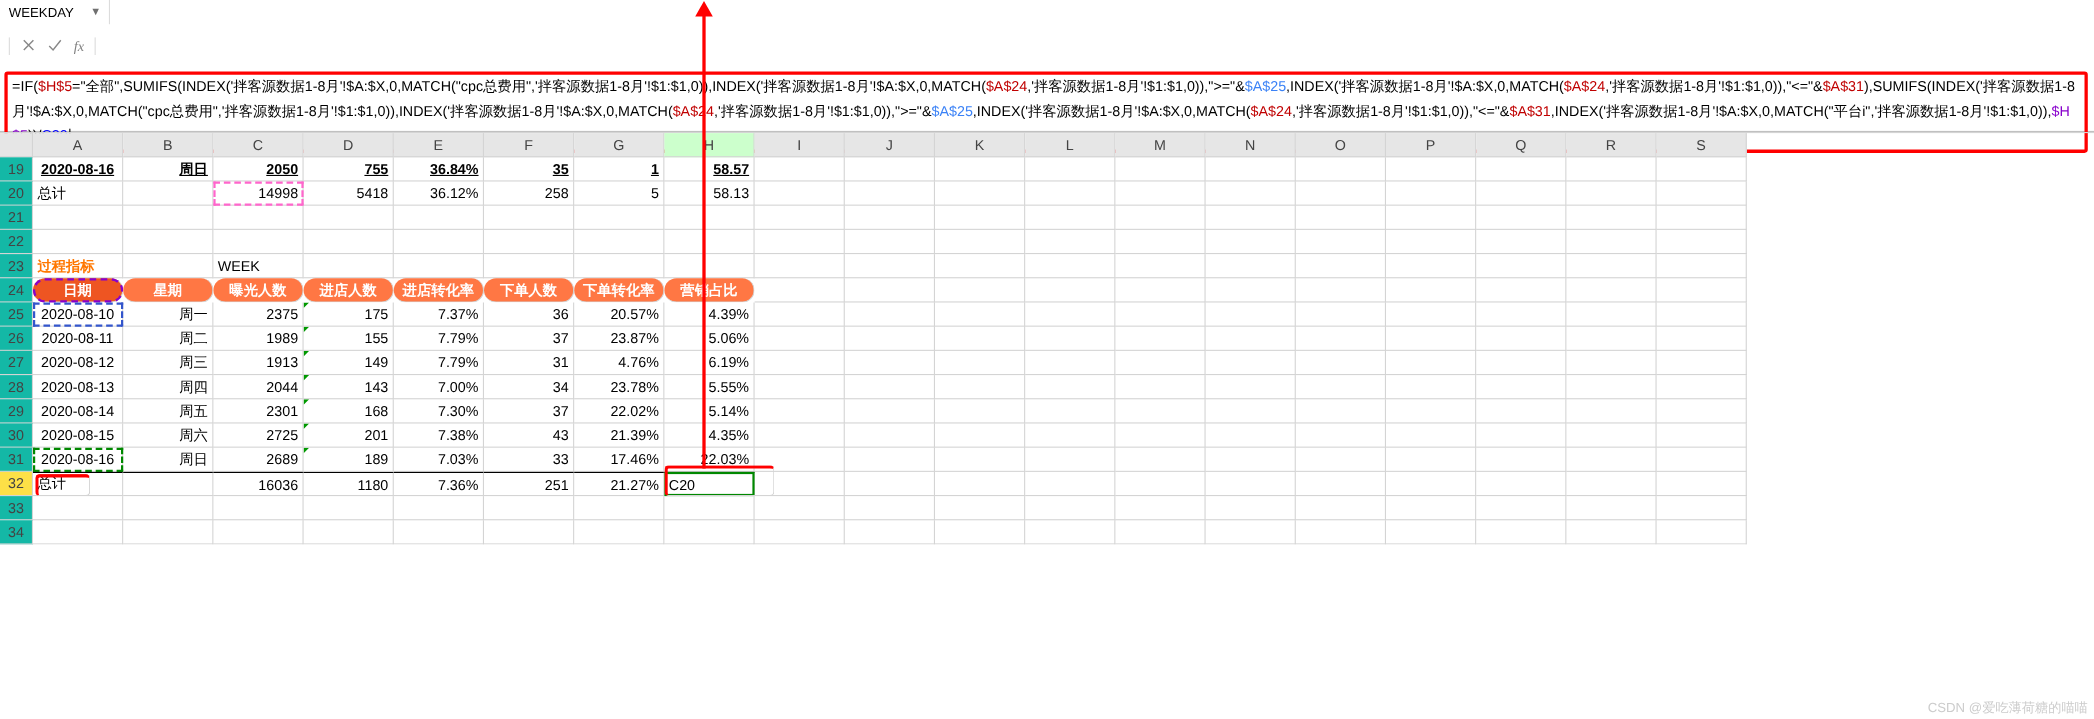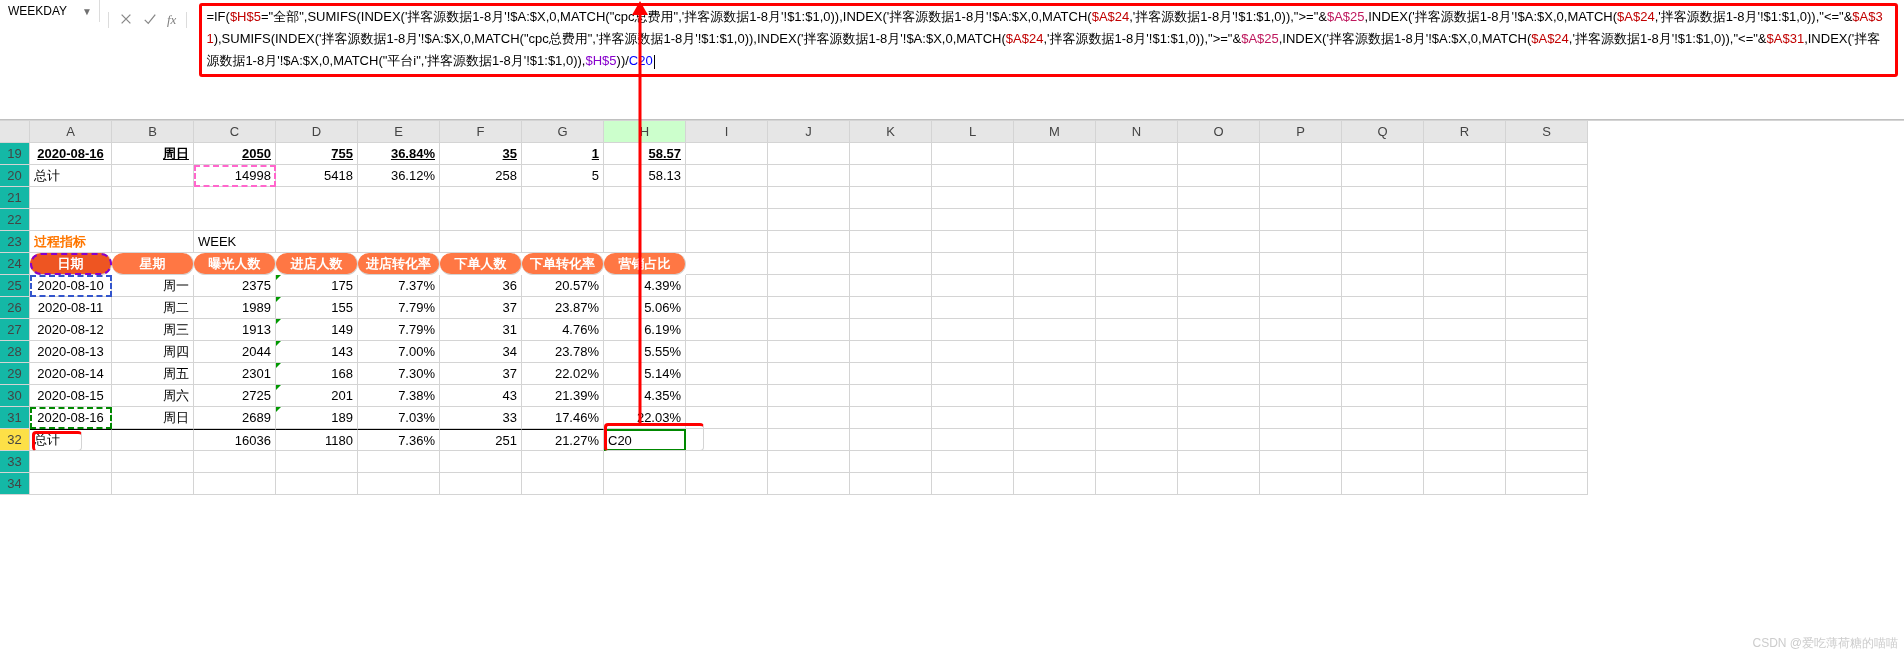--- a/index.html
+++ b/index.html
@@ -12,20 +12,21 @@
     width: 1904px;
     overflow: hidden;
   }
   .formulabar {
     display: flex;
     align-items: flex-start;
     border-bottom: 1px solid #c0c0c0;
     background: #fff;
     height: 120px;
     position: relative;
+    flex-direction: column;
   }
   .namebox {
     width: 100px;
     display: flex;
     align-items: center;
     gap: 4px;
     padding: 3px 6px;
     border-right: 1px solid #dcdcdc;
     height: 22px;
   }
@@ -127,21 +128,21 @@
   .watermark {
     position: absolute;
     right: 6px;
     bottom: 2px;
     color: #cccccc;
     font-size: 12px;
     z-index: 4;
   }
   
   .c-red { color:#c00000; } .c-blue{color:#0000ff;} .c-purple{color:#8800cc;}
-  .c-green{color:#be185d;}
+  .c-green{color:#3b82f6;}
 </style>
 </head>
 <body>
 
 <div class="formulabar">
   <div class="namebox">
     <input value="WEEKDAY" style="">
     <span class="nbtn">▼</span>
   </div>
   <div class="fb-icons">

